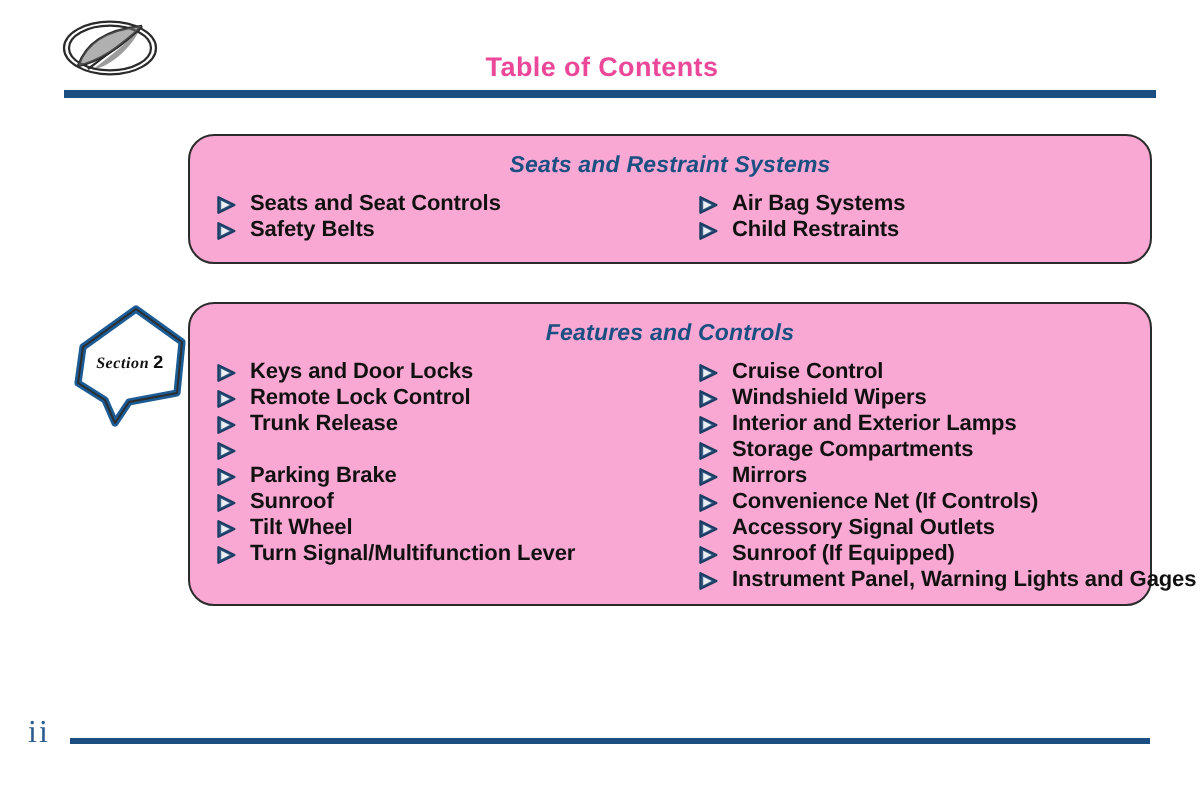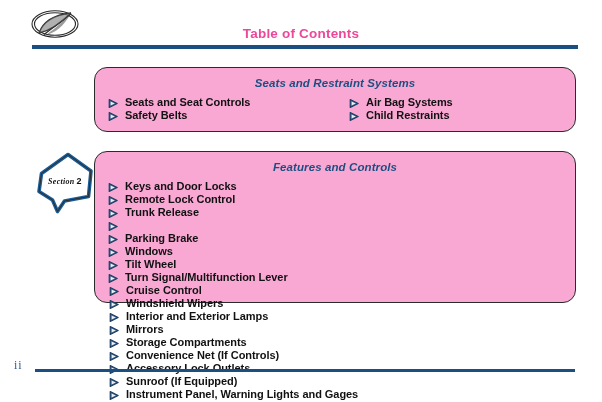--- a/index.html
+++ b/index.html
@@ -149,21 +149,21 @@
     left: 0;
     top: 358px;
     width: 602px;
     height: 22px;
   }
   .page-num {
     position: absolute;
     left: 14px;
     top: 0px;
     font-family: "Liberation Serif", serif;
-    font-size: 12px;
+    font-size: 16px;
     color: #2c5d8f;
     letter-spacing: 1px;
   }
   .footer-rule {
     position: absolute;
     left: 35px;
     top: 11px;
     width: 540px;
     height: 2.5px;
     background: #1b4f82;
@@ -257,21 +257,21 @@
       </svg>
       <div class="badge-label">
         <span>Section</span><span class="badge-num">2</span>
       </div>
     </div>
 
     <div class="panel" style="left:66px; top:3px; width:482px; height:152px;padding-left:17px;">
 
       <div class="panel-title">Features and Controls</div>
 
-      <div class="cols" style="top:28px;flex-direction:column;">
+      <div class="cols" style="top:28px;">
         <div class="col left">
           <div class="toc-item">
             <span class="bullet">
               <svg viewBox="0 0 11 11" width="11" height="11">
                   <path d="M1.2 1.6 L9.2 5.5 L1.2 9.4 Z" fill="#3a5f8a" stroke="#1b3d63" stroke-width="1.1" stroke-linejoin="round"></path>
                   <path d="M2.6 3.4 L2.6 7.6 L6.8 5.5 Z" fill="#ffffff" opacity="0.9"></path>
                 </svg>
             </span>
             <span class="toc-label">Keys and Door Locks</span>
           </div>
@@ -310,21 +310,21 @@
             </span>
             <span class="toc-label">Parking Brake</span>
           </div>
           <div class="toc-item">
             <span class="bullet">
               <svg viewBox="0 0 11 11" width="11" height="11">
                   <path d="M1.2 1.6 L9.2 5.5 L1.2 9.4 Z" fill="#3a5f8a" stroke="#1b3d63" stroke-width="1.1" stroke-linejoin="round"></path>
                   <path d="M2.6 3.4 L2.6 7.6 L6.8 5.5 Z" fill="#ffffff" opacity="0.9"></path>
                 </svg>
             </span>
-            <span class="toc-label">Windows</span>
+            <span class="toc-label">Sunroof</span>
           </div>
           <div class="toc-item">
             <span class="bullet">
               <svg viewBox="0 0 11 11" width="11" height="11">
                   <path d="M1.2 1.6 L9.2 5.5 L1.2 9.4 Z" fill="#3a5f8a" stroke="#1b3d63" stroke-width="1.1" stroke-linejoin="round"></path>
                   <path d="M2.6 3.4 L2.6 7.6 L6.8 5.5 Z" fill="#ffffff" opacity="0.9"></path>
                 </svg>
             </span>
             <span class="toc-label">Tilt Wheel</span>
           </div>
@@ -367,48 +367,48 @@
             </span>
             <span class="toc-label">Interior and Exterior Lamps</span>
           </div>
           <div class="toc-item">
             <span class="bullet">
               <svg viewBox="0 0 11 11" width="11" height="11">
                   <path d="M1.2 1.6 L9.2 5.5 L1.2 9.4 Z" fill="#3a5f8a" stroke="#1b3d63" stroke-width="1.1" stroke-linejoin="round"></path>
                   <path d="M2.6 3.4 L2.6 7.6 L6.8 5.5 Z" fill="#ffffff" opacity="0.9"></path>
                 </svg>
             </span>
+            <span class="toc-label">Storage Compartments</span>
+          </div>
+          <div class="toc-item">
+            <span class="bullet">
+              <svg viewBox="0 0 11 11" width="11" height="11">
+                  <path d="M1.2 1.6 L9.2 5.5 L1.2 9.4 Z" fill="#3a5f8a" stroke="#1b3d63" stroke-width="1.1" stroke-linejoin="round"></path>
+                  <path d="M2.6 3.4 L2.6 7.6 L6.8 5.5 Z" fill="#ffffff" opacity="0.9"></path>
+                </svg>
+            </span>
             <span class="toc-label">Mirrors</span>
           </div>
           <div class="toc-item">
             <span class="bullet">
               <svg viewBox="0 0 11 11" width="11" height="11">
                   <path d="M1.2 1.6 L9.2 5.5 L1.2 9.4 Z" fill="#3a5f8a" stroke="#1b3d63" stroke-width="1.1" stroke-linejoin="round"></path>
                   <path d="M2.6 3.4 L2.6 7.6 L6.8 5.5 Z" fill="#ffffff" opacity="0.9"></path>
                 </svg>
             </span>
-            <span class="toc-label">Storage Compartments</span>
-          </div>
-          <div class="toc-item">
-            <span class="bullet">
-              <svg viewBox="0 0 11 11" width="11" height="11">
-                  <path d="M1.2 1.6 L9.2 5.5 L1.2 9.4 Z" fill="#3a5f8a" stroke="#1b3d63" stroke-width="1.1" stroke-linejoin="round"></path>
-                  <path d="M2.6 3.4 L2.6 7.6 L6.8 5.5 Z" fill="#ffffff" opacity="0.9"></path>
-                </svg>
-            </span>
             <span class="toc-label">Convenience Net (If Controls)</span>
           </div>
           <div class="toc-item">
             <span class="bullet">
               <svg viewBox="0 0 11 11" width="11" height="11">
                   <path d="M1.2 1.6 L9.2 5.5 L1.2 9.4 Z" fill="#3a5f8a" stroke="#1b3d63" stroke-width="1.1" stroke-linejoin="round"></path>
                   <path d="M2.6 3.4 L2.6 7.6 L6.8 5.5 Z" fill="#ffffff" opacity="0.9"></path>
                 </svg>
             </span>
-            <span class="toc-label">Accessory Lock Outlets</span>
+            <span class="toc-label">Accessory Signal Outlets</span>
           </div>
           <div class="toc-item">
             <span class="bullet">
               <svg viewBox="0 0 11 11" width="11" height="11">
                   <path d="M1.2 1.6 L9.2 5.5 L1.2 9.4 Z" fill="#3a5f8a" stroke="#1b3d63" stroke-width="1.1" stroke-linejoin="round"></path>
                   <path d="M2.6 3.4 L2.6 7.6 L6.8 5.5 Z" fill="#ffffff" opacity="0.9"></path>
                 </svg>
             </span>
             <span class="toc-label">Sunroof (If Equipped)</span>
           </div>

